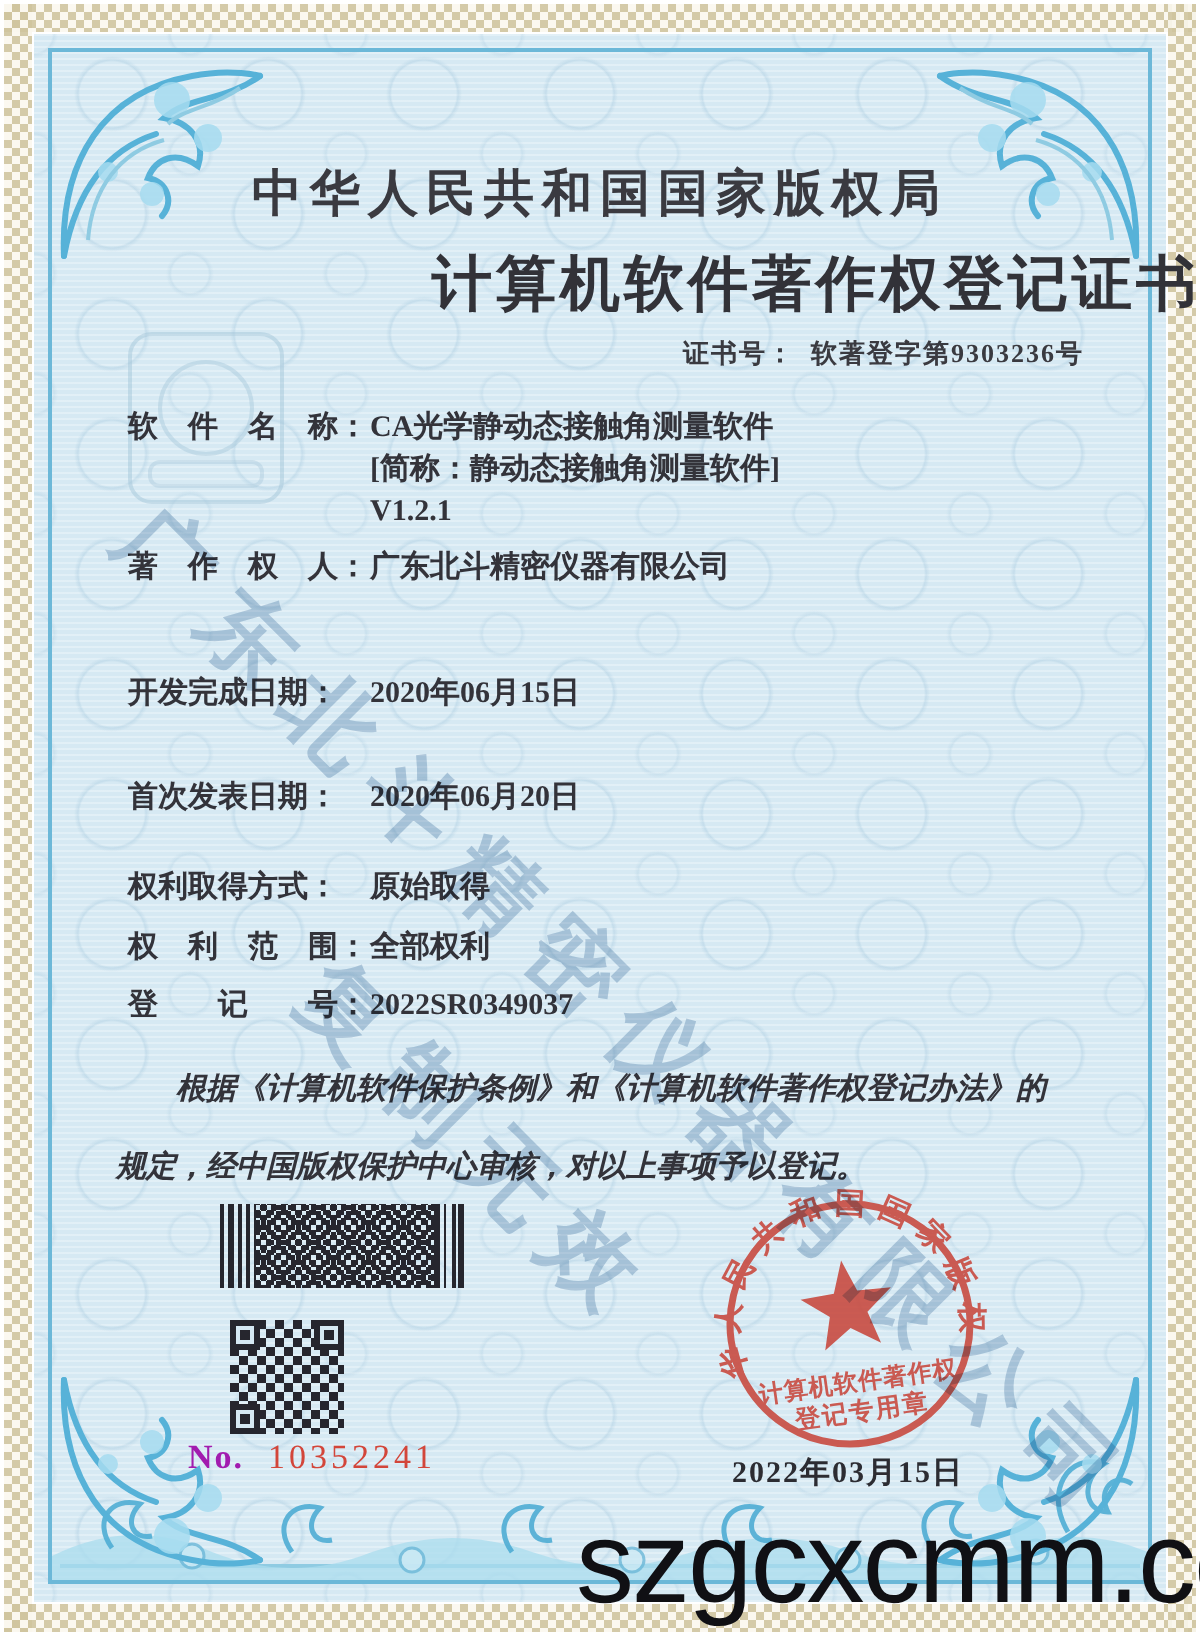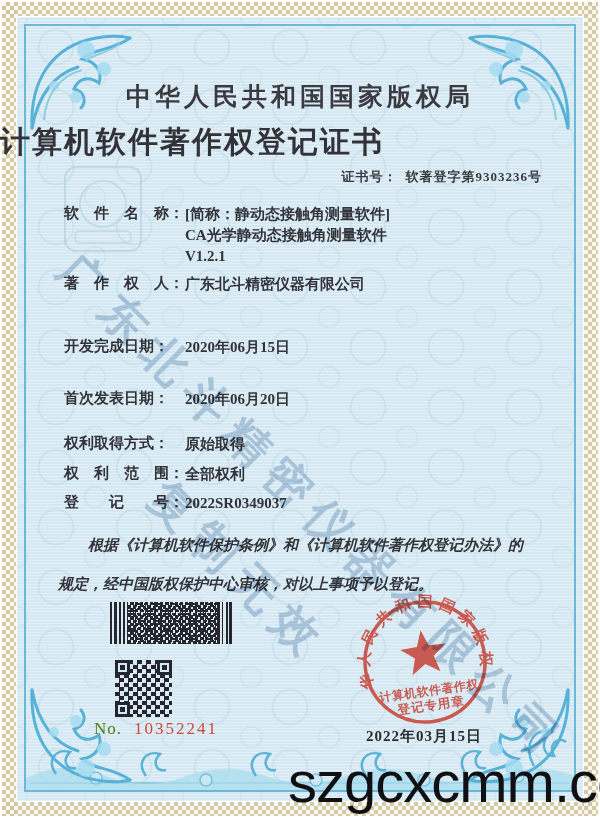--- a/index.html
+++ b/index.html
@@ -37,21 +37,21 @@
 
   
   .emboss{position:absolute;left:64px;top:166px;width:74px;height:82px;border:2px solid rgba(160,195,215,.45);
     border-radius:12px;z-index:2;}
   .emboss .circ{position:absolute;left:13px;top:12px;width:44px;height:44px;border:2px solid rgba(160,195,215,.40);border-radius:50%;}
   .emboss .band{position:absolute;left:8px;top:62px;width:54px;height:10px;border:2px solid rgba(160,195,215,.35);border-radius:6px;}
 
   
   .txt{position:absolute;color:#33333a;z-index:3;}
   .authority{left:0;top:80px;width:100%;text-align:center;font-size:25px;font-weight:bold;letter-spacing:4px;color:#3a3a40;}
-  .cert-title{left:0;top:122px;width:100%;text-align:left;font-size:30px;font-weight:bold;letter-spacing:2px;color:#323238;}
+  .cert-title{left:0;top:122px;width:100%;text-align:right;font-size:30px;font-weight:bold;letter-spacing:2px;color:#323238;}
   .cert-no{top:168px;right:58px;font-size:13px;font-weight:bold;letter-spacing:1px;color:#3a3a40;}
   .cert-no .lbl{margin-right:8px;}
 
   .row{position:absolute;left:64px;font-size:15px;font-weight:bold;z-index:3;color:#33333a;white-space:nowrap;text-decoration:underline;}
   .row .lb{display:inline-block;width:114px;vertical-align:top;}
   .row .val{display:inline-block;margin-left:7px;vertical-align:top;line-height:21px;}
 
   .statement{position:absolute;left:58px;top:526px;width:490px;font-size:15px;font-weight:bold;line-height:39px;color:#33333a;z-index:3;font-style:italic;}
   .statement .s1{display:block;text-indent:30px;}
   .statement .s2{display:block;}
@@ -65,21 +65,21 @@
       background-size:5px 7px,7px 5px;background-position:0 0,2px 3px;}
   .bc-right{width:15px;background:repeating-linear-gradient(90deg,#26262e 0 3px,transparent 3px 5px,#26262e 5px 6px,transparent 6px 9px,#26262e 9px 11px,transparent 11px 12px);}
 
   .qr{position:absolute;left:115px;top:660px;width:57px;height:57px;z-index:3;
       background:repeating-conic-gradient(#26262e 0% 25%,transparent 0% 50%) 0 0/9px 9px;}
   .qr .f{position:absolute;width:9px;height:9px;border:3px solid #26262e;background:#d6e9f3;}
   .qr .f::after{content:"";position:absolute;left:2px;top:2px;width:5px;height:5px;background:#26262e;}
   .qr .f.tl{left:0;top:0;} .qr .f.tr{right:0;top:0;} .qr .f.bl{left:0;bottom:0;}
 
   .serial{position:absolute;left:94px;top:719px;font-size:17px;z-index:3;}
-  .serial .pre{color:#4d7c0f;font-weight:normal;letter-spacing:1px;}
+  .serial .pre{color:#a21caf;font-weight:bold;letter-spacing:1px;}
   .serial .num{color:#d3463a;letter-spacing:2px;margin-left:12px;}
 
   .issue-date{position:absolute;left:366px;top:727px;font-size:15px;font-weight:bold;letter-spacing:1px;color:#2c2c32;z-index:3;}
 
   
   .seal{position:absolute;left:350px;top:587px;z-index:5;transform:rotate(-8deg);opacity:.88;}
 
   
   .wm{position:absolute;z-index:6;font-weight:bold;color:rgba(108,148,182,.40);transform-origin:0 0;
       transform:rotate(45deg);white-space:nowrap;mix-blend-mode:multiply;font-size:46px;letter-spacing:12px;}
@@ -190,21 +190,21 @@
     <div class="band"></div>
   </div>
 
   <div class="txt authority">中华人民共和国国家版权局</div>
   <div class="txt cert-title">计算机软件著作权登记证书</div>
   <div class="txt cert-no">
     <span class="lbl">证书号：</span><span>软著登字第9303236号</span>
   </div>
 
   <div class="row" style="top:204px">
-    <span class="lb">软　件　名　称：</span><span class="val"><span style="display:block">[简称：静动态接触角测量软件]</span><span style="display:block">CA光学静动态接触角测量软件</span><span style="display:block">V1.2.1</span></span>
+    <span class="lb">软　件　名　称：</span><span class="val"><span style="display:block">CA光学静动态接触角测量软件</span><span style="display:block">[简称：静动态接触角测量软件]</span><span style="display:block">V1.2.1</span></span>
   </div>
   <div class="row" style="top:274px">
     <span class="lb">著　作　权　人：</span><span class="val">广东北斗精密仪器有限公司</span>
   </div>
   <div class="row" style="top:337px">
     <span class="lb">开发完成日期：</span><span class="val">2020年06月15日</span>
   </div>
   <div class="row" style="top:389px">
     <span class="lb">首次发表日期：</span><span class="val">2020年06月20日</span>
   </div>

